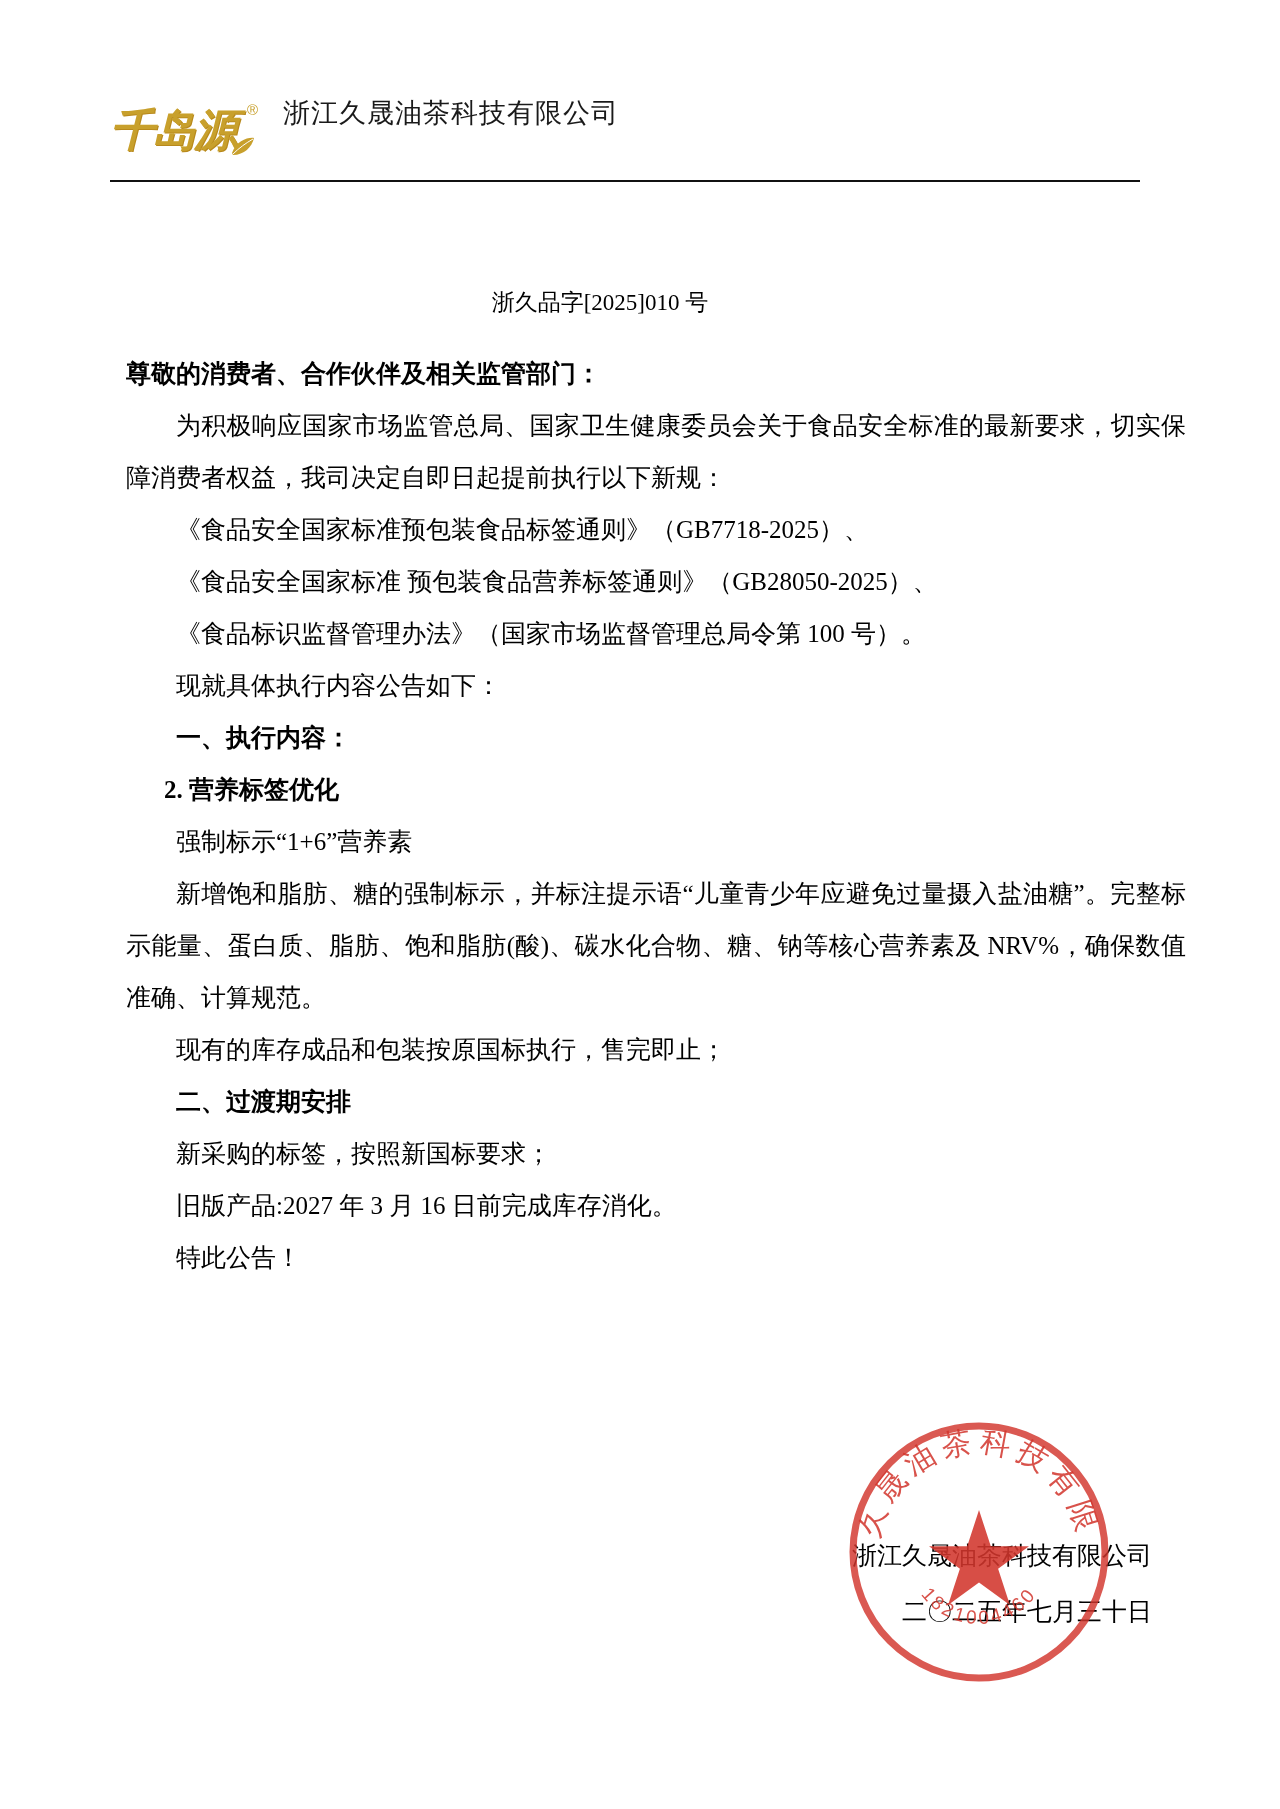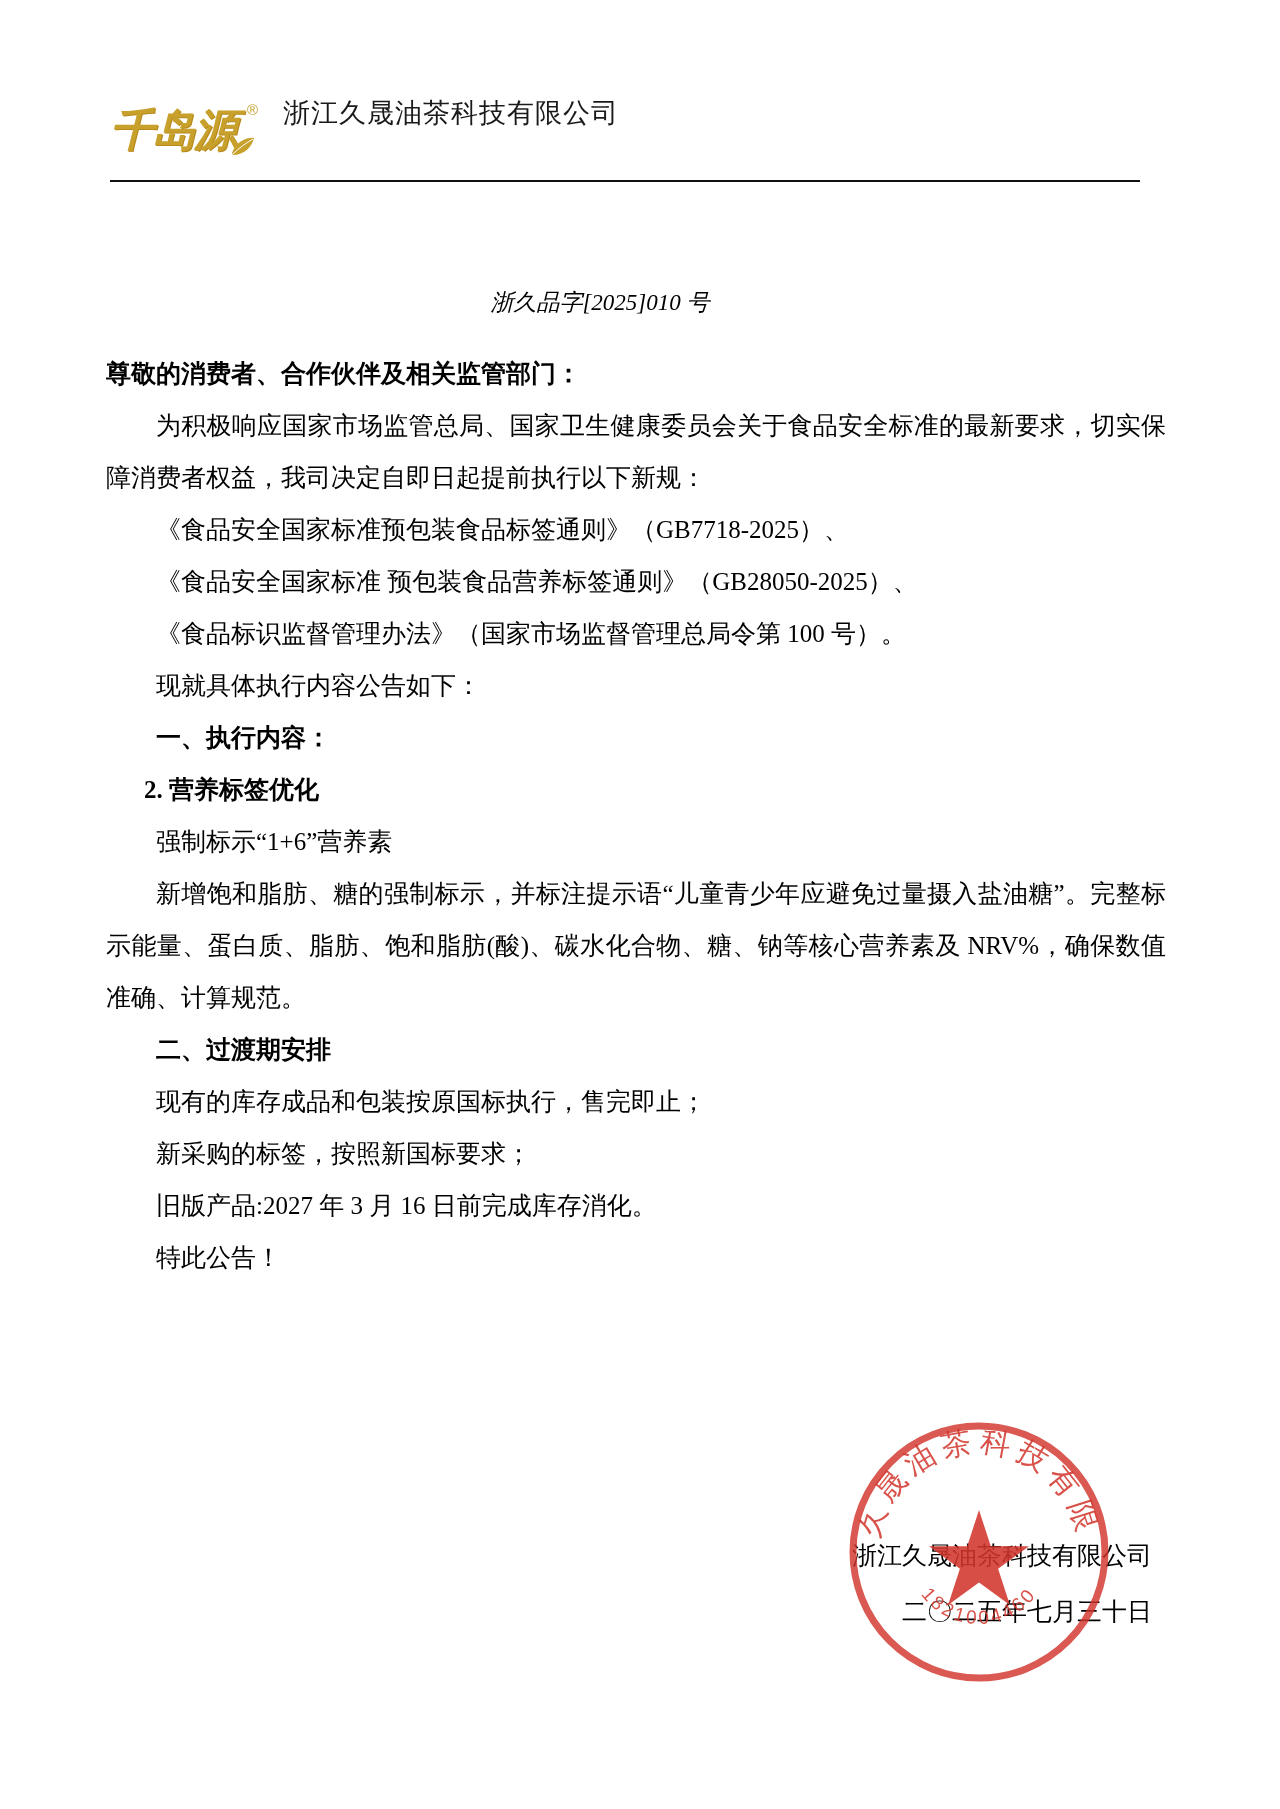--- a/index.html
+++ b/index.html
@@ -97,27 +97,26 @@
     font-family: "Liberation Serif", "DejaVu Serif", serif;
   }
   .doc-number {
     position: absolute;
     left: 0;
     top: 287px;
     width: 1200px;
     text-align: center;
     font-size: 23px;
     font-family: "Liberation Serif", "DejaVu Serif", serif;
-    font-style: italic;
   }
 
   
   .body-block {
     position: absolute;
-    left: 106px;
+    left: 126px;
     top: 348px;
     width: 1060px;
   }
   .p {
     font-size: 25px;
     line-height: 52px;
     margin: 0;
     text-align: justify;
     font-family: "Liberation Serif", "DejaVu Serif", serif;
   }
@@ -175,22 +174,22 @@
     <p class="p indent">《食品安全国家标准预包装食品标签通则》（GB7718-2025）、</p>
     <p class="p indent">《食品安全国家标准  预包装食品营养标签通则》（GB28050-2025）、</p>
     <p class="p indent">《食品标识监督管理办法》（国家市场监督管理总局令第 100 号）。</p>
     <p class="p indent">现就具体执行内容公告如下：</p>
 
     <p class="p heading">一、执行内容：</p>
     <p class="p sub">2. 营养标签优化</p>
     <p class="p indent">强制标示“1+6”营养素</p>
     <p class="p indent">新增饱和脂肪、糖的强制标示，并标注提示语“儿童青少年应避免过量摄入盐油糖”。完整标示能量、蛋白质、脂肪、饱和脂肪(酸)、碳水化合物、糖、钠等核心营养素及 NRV%，确保数值准确、计算规范。</p>
 
+    <p class="p indent">现有的库存成品和包装按原国标执行，售完即止；</p>
     <p class="p heading">二、过渡期安排</p>
-    <p class="p indent">现有的库存成品和包装按原国标执行，售完即止；</p>
     <p class="p indent">新采购的标签，按照新国标要求；</p>
     <p class="p indent">旧版产品:2027 年 3 月 16 日前完成库存消化。</p>
     <p class="p indent">特此公告！</p>
   </div>
 
   <div class="sign-block">
     <div>浙江久晟油茶科技有限公司</div>
     <div>二〇二五年七月三十日</div>
   </div>
 

